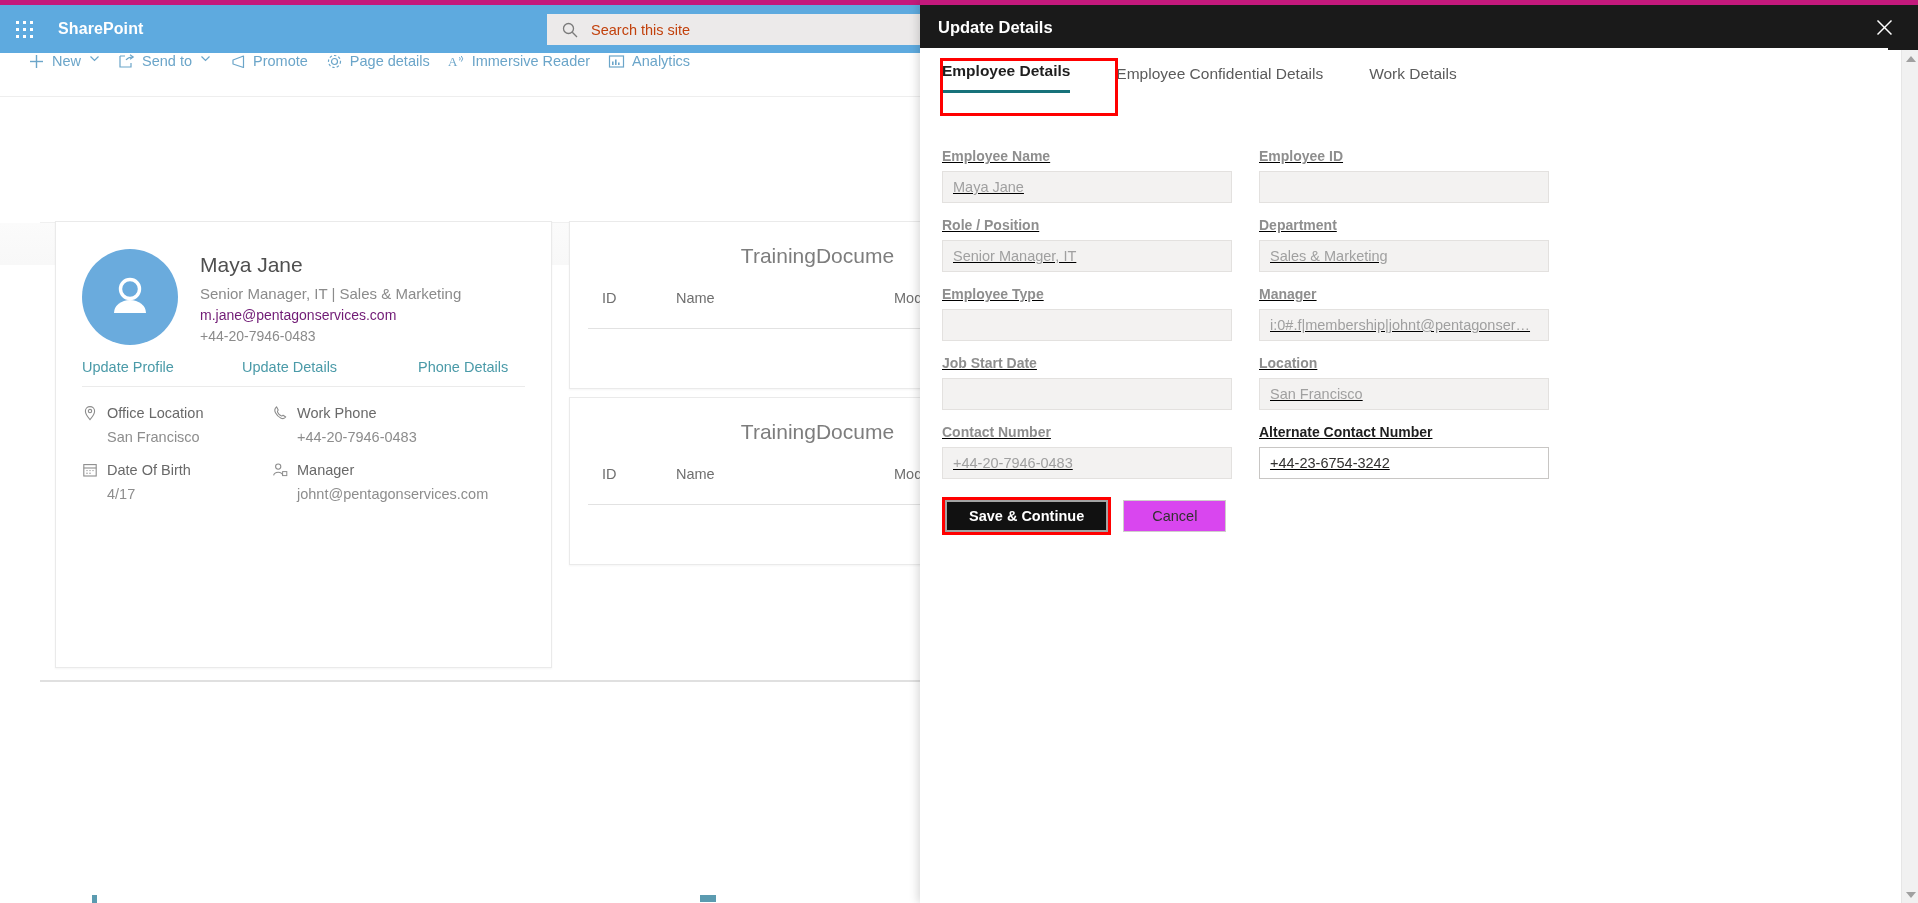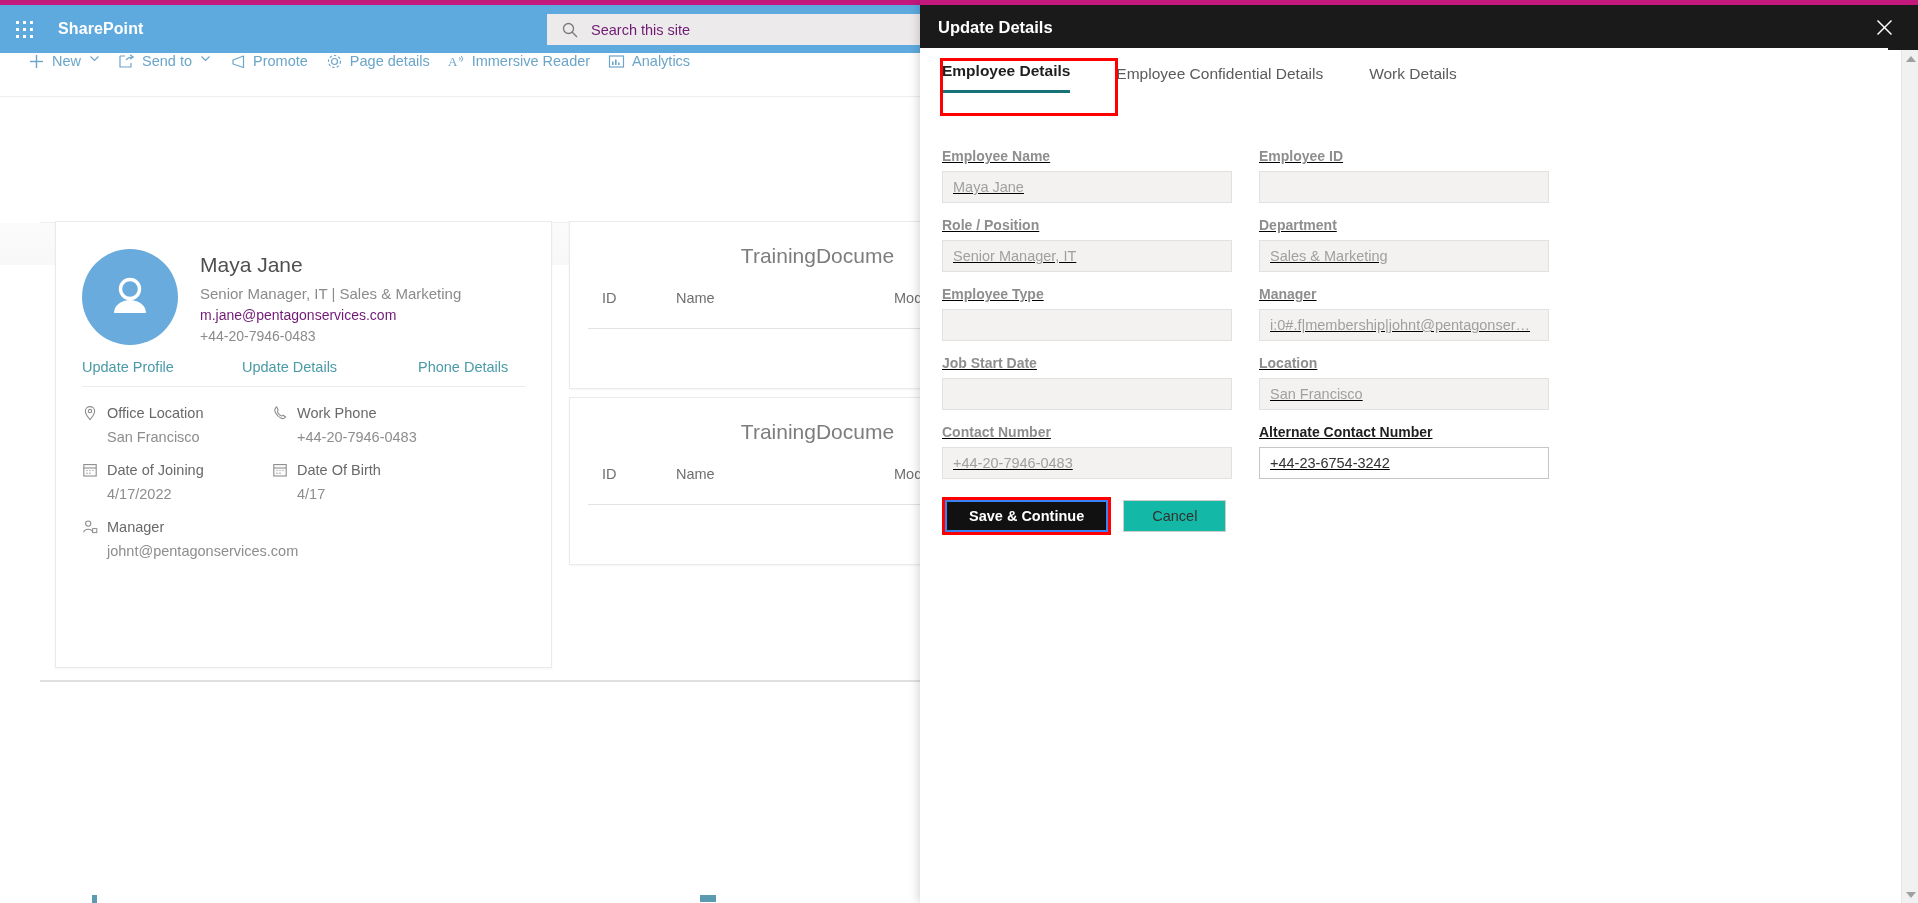--- a/index.html
+++ b/index.html
@@ -36,21 +36,21 @@
   .waffle-grid i { display:block; width:3px; height:3px; background:#fff; border-radius:0; }
   .brand {
     color: #fff; font-size: 16px; font-weight: bold; margin-left: 10px; white-space: nowrap;
     letter-spacing: .1px;
   }
   .searchbox {
     position: absolute; left: 547px; top: 9px; width: 790px; height: 31px;
     background: #eceaea; display: flex; align-items: center; padding-left: 14px;
   }
   .search-icon { width: 18px; height: 18px; flex: 0 0 18px; }
-  .search-ph { color: #701a75; font-size: 14.5px; margin-left: 12px; }
+  .search-ph { color: #c2410c; font-size: 14.5px; margin-left: 12px; }
 
   
   .cmdbar {
     position: absolute; top: 53px; left: 0; width: 1918px; height: 44px;
     background: #fff; display: flex; align-items: center; padding-left: 28px;
     border-bottom: 1px solid #eeeeee;
   }
   .cmd {
     display: flex; align-items: flex-start; height: 44px; color: #6ba5c9;
     font-size: 14.5px; margin-right: 18px; white-space: nowrap; cursor: default;
@@ -158,25 +158,25 @@
     height: 32px; border: 1px solid #e3e1df; background: #f3f2f1;
     display: flex; align-items: center; padding: 0 10px;
     font-size: 14.5px; color: #a0a0a0; white-space: nowrap; overflow: hidden;
   }
   .fld-input.enabled { background: #fff; border: 1px solid #c8c6c4; color: #323130; }
 
   .actions { display: flex; align-items: center; margin-top: 18px; position: relative; }
   .btn-primary {
     background: #111111; color: #fff; font-size: 14.5px; font-weight: bold;
     height: 32px; padding: 0 22px; display:flex; align-items:center; justify-content:center;
-    border: 2px solid #3b82f6; cursor: pointer;
+    border: 2px solid #a3a3a3; cursor: pointer;
   }
   .btn-primary-wrap { border: 3px solid #ff0000; display:inline-flex; }
   .btn-secondary {
-    background: #14b8a6; color: #323130; font-size: 14.5px;
+    background: #d946ef; color: #323130; font-size: 14.5px;
     height: 32px; padding: 0 28px; display:flex; align-items:center; justify-content:center;
     border: 1px solid #cfcdcb; cursor: pointer; margin-left: 12px;
   }
 
   
   .panel-scroll {
     position: absolute; top: 50px; right: 0; width: 17px; height: 853px;
     background: #f1f1f1; border-left: 1px solid #e6e6e6;
   }
   .ps-btn { width: 17px; height: 17px; display:flex; align-items:center; justify-content:center; cursor: pointer; }
@@ -341,37 +341,20 @@
             <span class="d-ico">
               <svg width="16" height="16" viewBox="0 0 16 16">
                   <path d="M4.5 1.8 c-1.6 1.4 -2.2 3.6 -1 6 c1.2 2.4 3.2 4.4 5.6 5.4 c2 .8 3.6 .2 4.6 -1.2 l-2.6 -1.8 c-.6 .7 -1.2 1 -2 .6 c-1.4 -.7 -2.8 -2.1 -3.5 -3.6 c-.4 -.8 -.1 -1.5 .6 -2.1 Z" fill="none" stroke="#8d8d8d" stroke-width="1.1" stroke-linejoin="round"></path>
                 </svg>
             </span>
             <span class="d-label">Work Phone</span>
           </div>
           <div class="d-val">+44-20-7946-0483</div>
         </div>
 
-        <div class="d-cell">
-          <div class="d-head">
-            <span class="d-ico">
-              <svg width="16" height="16" viewBox="0 0 16 16">
-                  <rect x="1.8" y="2.6" width="12.4" height="11.4" fill="none" stroke="#8d8d8d" stroke-width="1.1"></rect>
-                  <line x1="1.8" y1="6" x2="14.2" y2="6" stroke="#8d8d8d" stroke-width="1.1"></line>
-                  <circle cx="5" cy="8.6" r=".7" fill="#8d8d8d"></circle>
-                  <circle cx="8" cy="8.6" r=".7" fill="#8d8d8d"></circle>
-                  <circle cx="11" cy="8.6" r=".7" fill="#8d8d8d"></circle>
-                  <circle cx="5" cy="11.3" r=".7" fill="#8d8d8d"></circle>
-                  <circle cx="8" cy="11.3" r=".7" fill="#8d8d8d"></circle>
-                </svg>
-            </span>
-            <span class="d-label">Date of Joining</span>
-          </div>
-          <div class="d-val">4/17/2022</div>
-        </div>
 
         <div class="d-cell">
           <div class="d-head">
             <span class="d-ico">
               <svg width="16" height="16" viewBox="0 0 16 16">
                   <rect x="1.8" y="2.6" width="12.4" height="11.4" fill="none" stroke="#8d8d8d" stroke-width="1.1"></rect>
                   <line x1="1.8" y1="6" x2="14.2" y2="6" stroke="#8d8d8d" stroke-width="1.1"></line>
                   <circle cx="5" cy="8.6" r=".7" fill="#8d8d8d"></circle>
                   <circle cx="8" cy="8.6" r=".7" fill="#8d8d8d"></circle>
                   <circle cx="11" cy="8.6" r=".7" fill="#8d8d8d"></circle>

